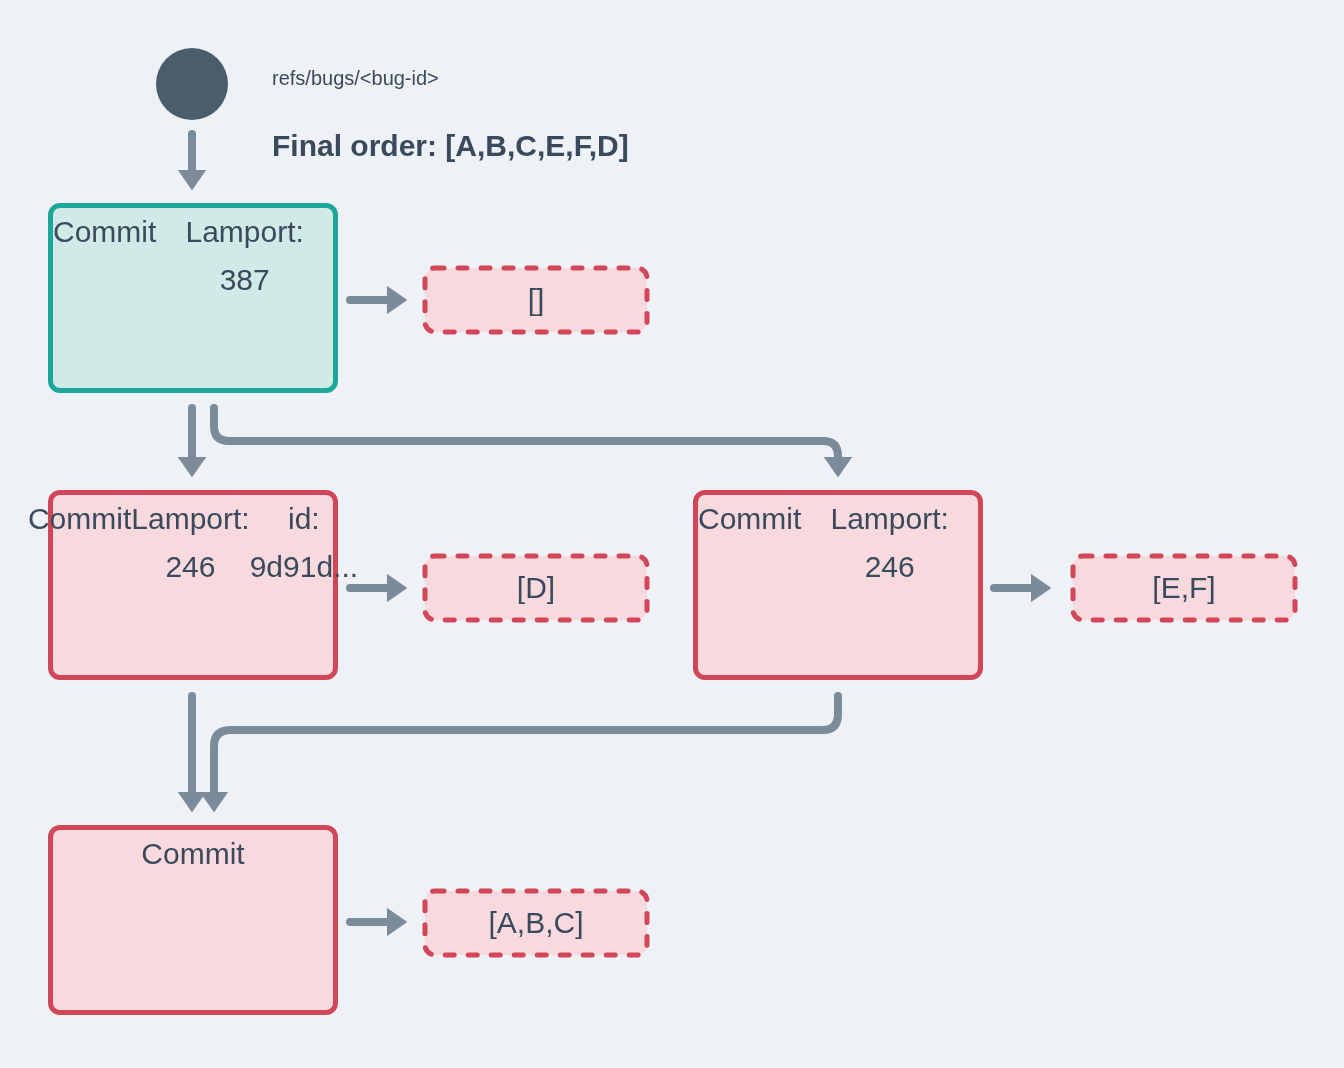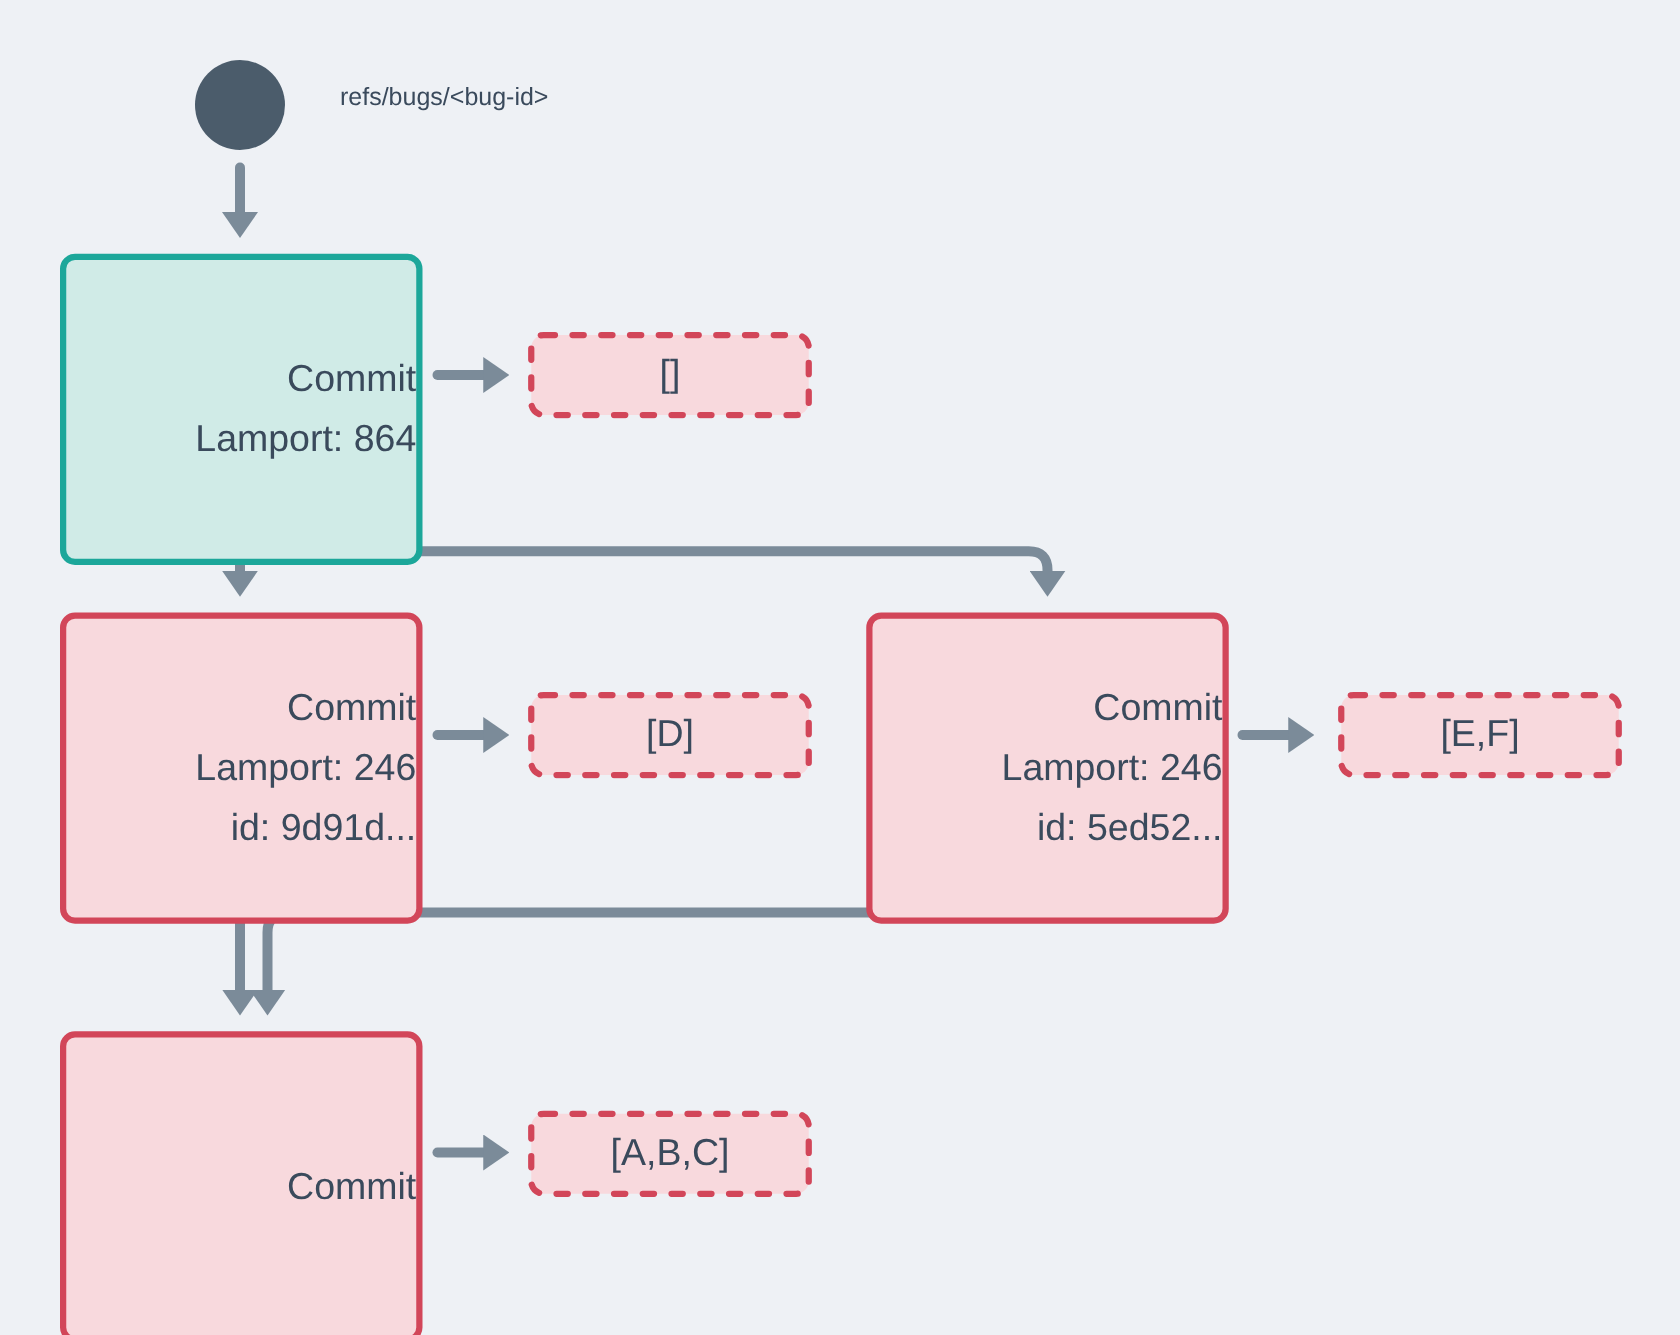--- a/index.html
+++ b/index.html
@@ -30,22 +30,22 @@
   }
   .refLabel{
     position:absolute;left:272px;top:60px;
     font-size:20px;line-height:36px;font-weight:400;white-space:nowrap;
   }
   .orderLabel{
     position:absolute;left:272px;top:128px;
     font-size:30px;line-height:36px;font-weight:700;white-space:nowrap;
   }
   .node{
-    position:absolute;width:290px;height:249px;border-radius:12px;
-    display:flex;flex-direction:column;align-items:flex-end;justify-content:center;
+    position:absolute;width:290px;height:190px;border-radius:12px;
+    display:flex;align-items:flex-start;justify-content:center;
     font-size:30px;line-height:48px;text-align:center;
   }
   .node.head{background:var(--head-node-fill);border:5px solid var(--head-node-border);}
   .node.commit{background:var(--commit-node-fill);border:5px solid var(--commit-node-border);}
   .ops{
     position:absolute;width:228px;height:70px;
     display:flex;align-items:center;justify-content:center;
   }
   .ops svg{position:absolute;left:0;top:0;width:228px;height:70px;}
   .opsRect{
@@ -74,36 +74,36 @@
     <path class="edge" d="M214,408 L214,426 Q214,441 229,441 L823,441 Q838,441 838,456 L838,467" marker-end="url(#ah)"></path>
     <path class="edge" d="M350,588 L397,588" marker-end="url(#ah)"></path>
     <path class="edge" d="M994,588 L1041,588" marker-end="url(#ah)"></path>
     <path class="edge" d="M192,696 L192,802" marker-end="url(#ah)"></path>
     <path class="edge" d="M838,696 L838,714 Q838,730 823,730 L231,730 Q214,730 214,746 L214,802" marker-end="url(#ah)"></path>
     <path class="edge" d="M350,922 L397,922" marker-end="url(#ah)"></path>
   </svg>
 
   <div class="refCircle"></div>
   <div class="refLabel">refs/bugs/&lt;bug-id&gt;</div>
+  <div class="orderLabel">Final order: [A,B,C,E,F,D]</div>
 
   <div class="node head" style="left:48px;top:203px">
     <span>Commit</span>
-    <span>Lamport: 864</span>
+    <span>Lamport: 387</span>
   </div>
 
   <div class="node commit" style="left:48px;top:490px">
     <span>Commit</span>
     <span>Lamport: 246</span>
     <span>id: 9d91d...</span>
   </div>
 
   <div class="node commit" style="left:693px;top:490px">
     <span>Commit</span>
     <span>Lamport: 246</span>
-    <span>id: 5ed52...</span>
   </div>
 
   <div class="node commit" style="left:48px;top:825px">
     <span>Commit</span>
   </div>
 
   <div class="ops" style="left:422px;top:265px">
     <svg viewBox="0 0 228 70" preserveAspectRatio="none">
       <rect class="opsRect" x="3" y="3" width="222" height="64" rx="10" ry="10"></rect>
     </svg>

